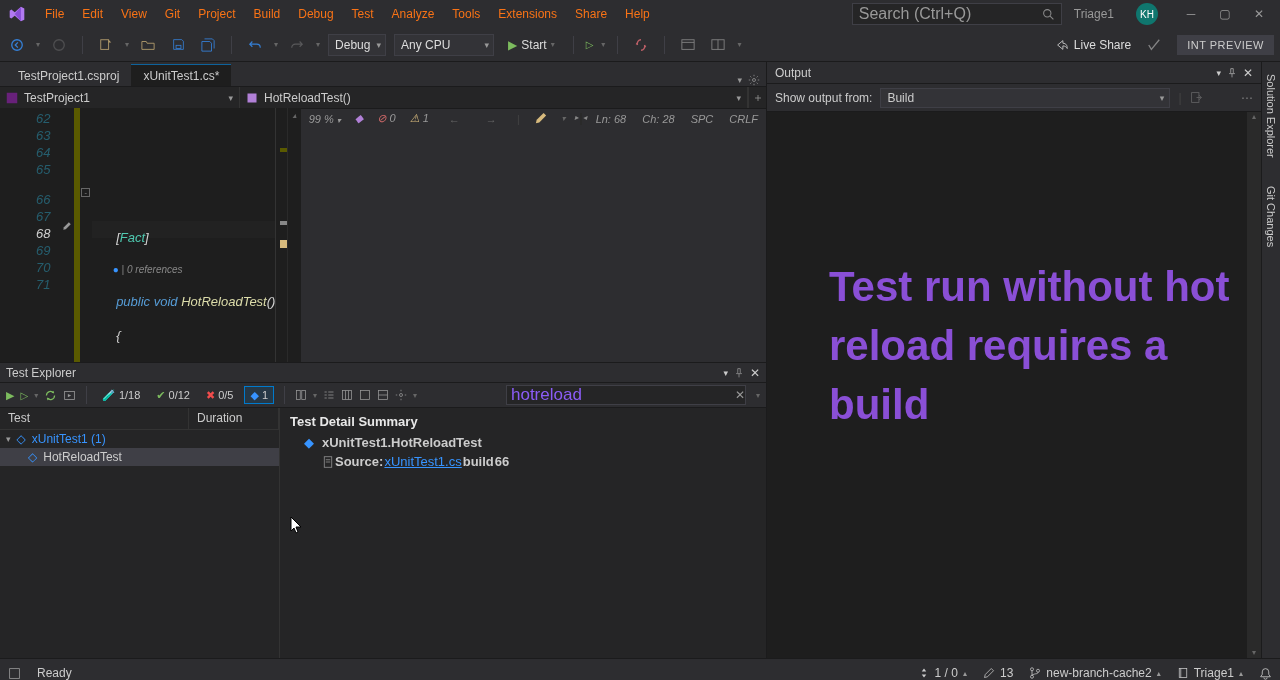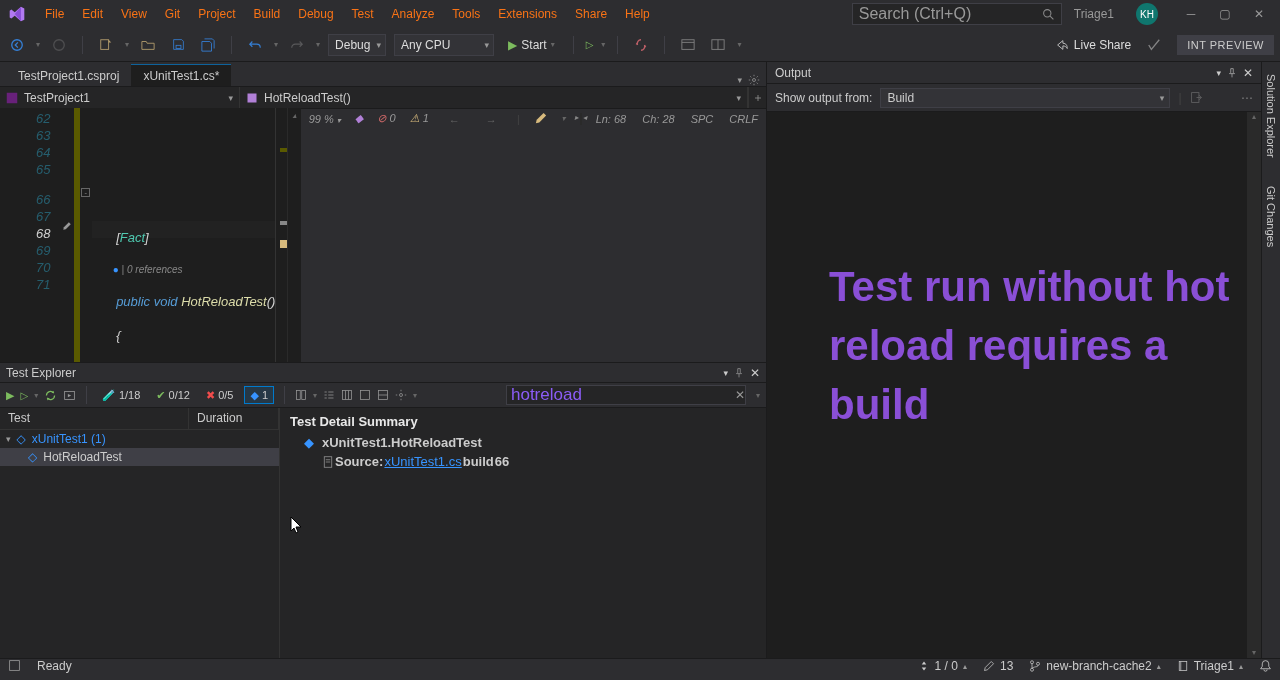--- a/index.html
+++ b/index.html
@@ -106,21 +106,21 @@
 .out-drop:after{content:"▾"; position:absolute; right:5px; font-size:9px; color:#999;}
 .out-body { flex:1; background:#1e1e1e; position:relative; overflow:hidden;}
 .overlay-text { position:absolute; left:62px; top:146px; font-size:42px; font-weight:800; line-height:1.4; color:#8a4fd6;}
 .out-scroll { width:14px; background:#2a2a2a; position:absolute; right:0; top:0; bottom:0;}
 
 
 .bottom-tabs { height:20px; background:#2d2d30; display:flex; align-items:flex-end; padding:0 6px; gap:0; border-top:1px solid #1b1b1c;}
 .bottom-tab { padding:2px 10px; font-size:12px; color:#ccc;}
 
 
-.statusbar { position:absolute; bottom:0; left:0; right:0; height:22px; background:#2d2d30; display:flex; align-items:flex-start; padding:0 8px; gap:16px; font-size:12px; color:#ccc; border-top:1px solid #1b1b1c;}
+.statusbar { position:absolute; bottom:0; left:0; right:0; height:22px; background:#2d2d30; display:flex; align-items:flex-end; padding:0 8px; gap:16px; font-size:12px; color:#ccc; border-top:1px solid #1b1b1c;}
 .statusbar .spacer{flex:1;}
 .sb-item { display:flex; align-items:center; gap:5px;}
 
 
 svg { display:block; }
 .ico-blue{color:#3794ff;}
 .ico-green{color:#7cbb5e;}
 .ico-red{color:#f14c4c;}
 </style>
 </head>

